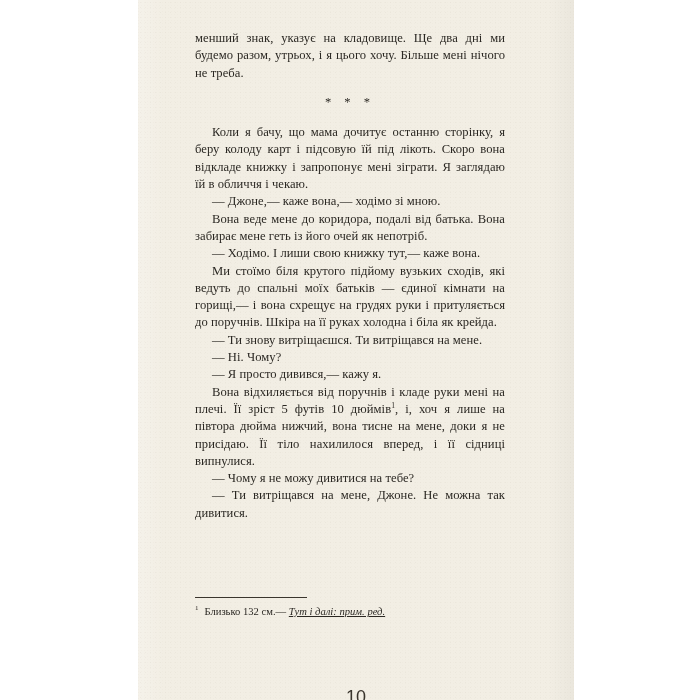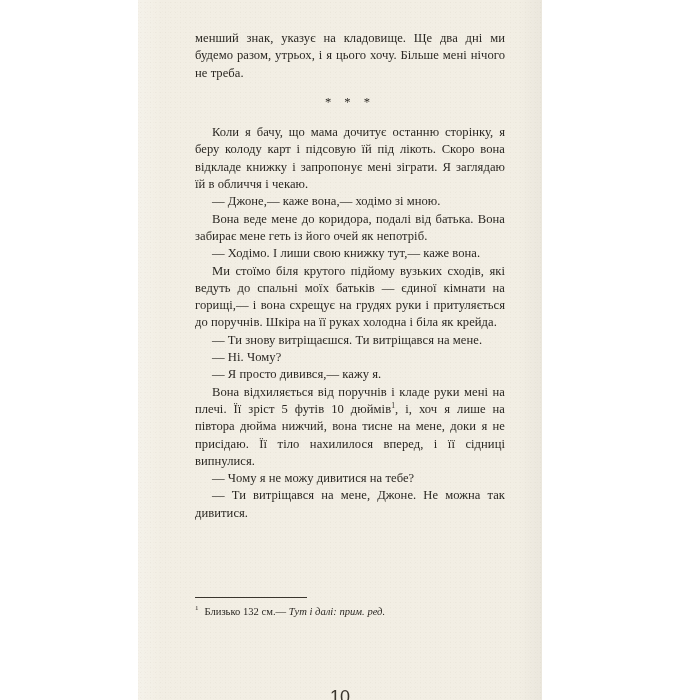--- a/index.html
+++ b/index.html
@@ -11,21 +11,21 @@
     overflow: hidden;
   }
   body {
     font-family: "Liberation Serif", "DejaVu Serif", serif;
   }
 
   #page-sheet {
     position: absolute;
     left: 138px;
     top: 0;
-    width: 404px;
+    width: 436px;
     height: 700px;
     background: #f2eee4;
     background-image:
       linear-gradient(to right, rgba(255,255,255,0.22), rgba(0,0,0,0.0) 6%, rgba(0,0,0,0.0) 94%, rgba(0,0,0,0.03));
   }
 
   
   #paper-grain {
     position: absolute;
     inset: 0;
@@ -92,20 +92,21 @@
     color: #2b2823;
   }
   .footnote-text .fn-marker {
     font-size: 7px;
     vertical-align: super;
     line-height: 0;
     margin-right: 6px;
   }
   .footnote-text .fn-ital {
     font-style: italic;
+    text-decoration: underline;
   }
 
   #page-number {
     position: absolute;
     left: 0;
     right: 0;
     top: 659px;
     text-align: center;
     font-size: 18px;
     color: #3a352d;

